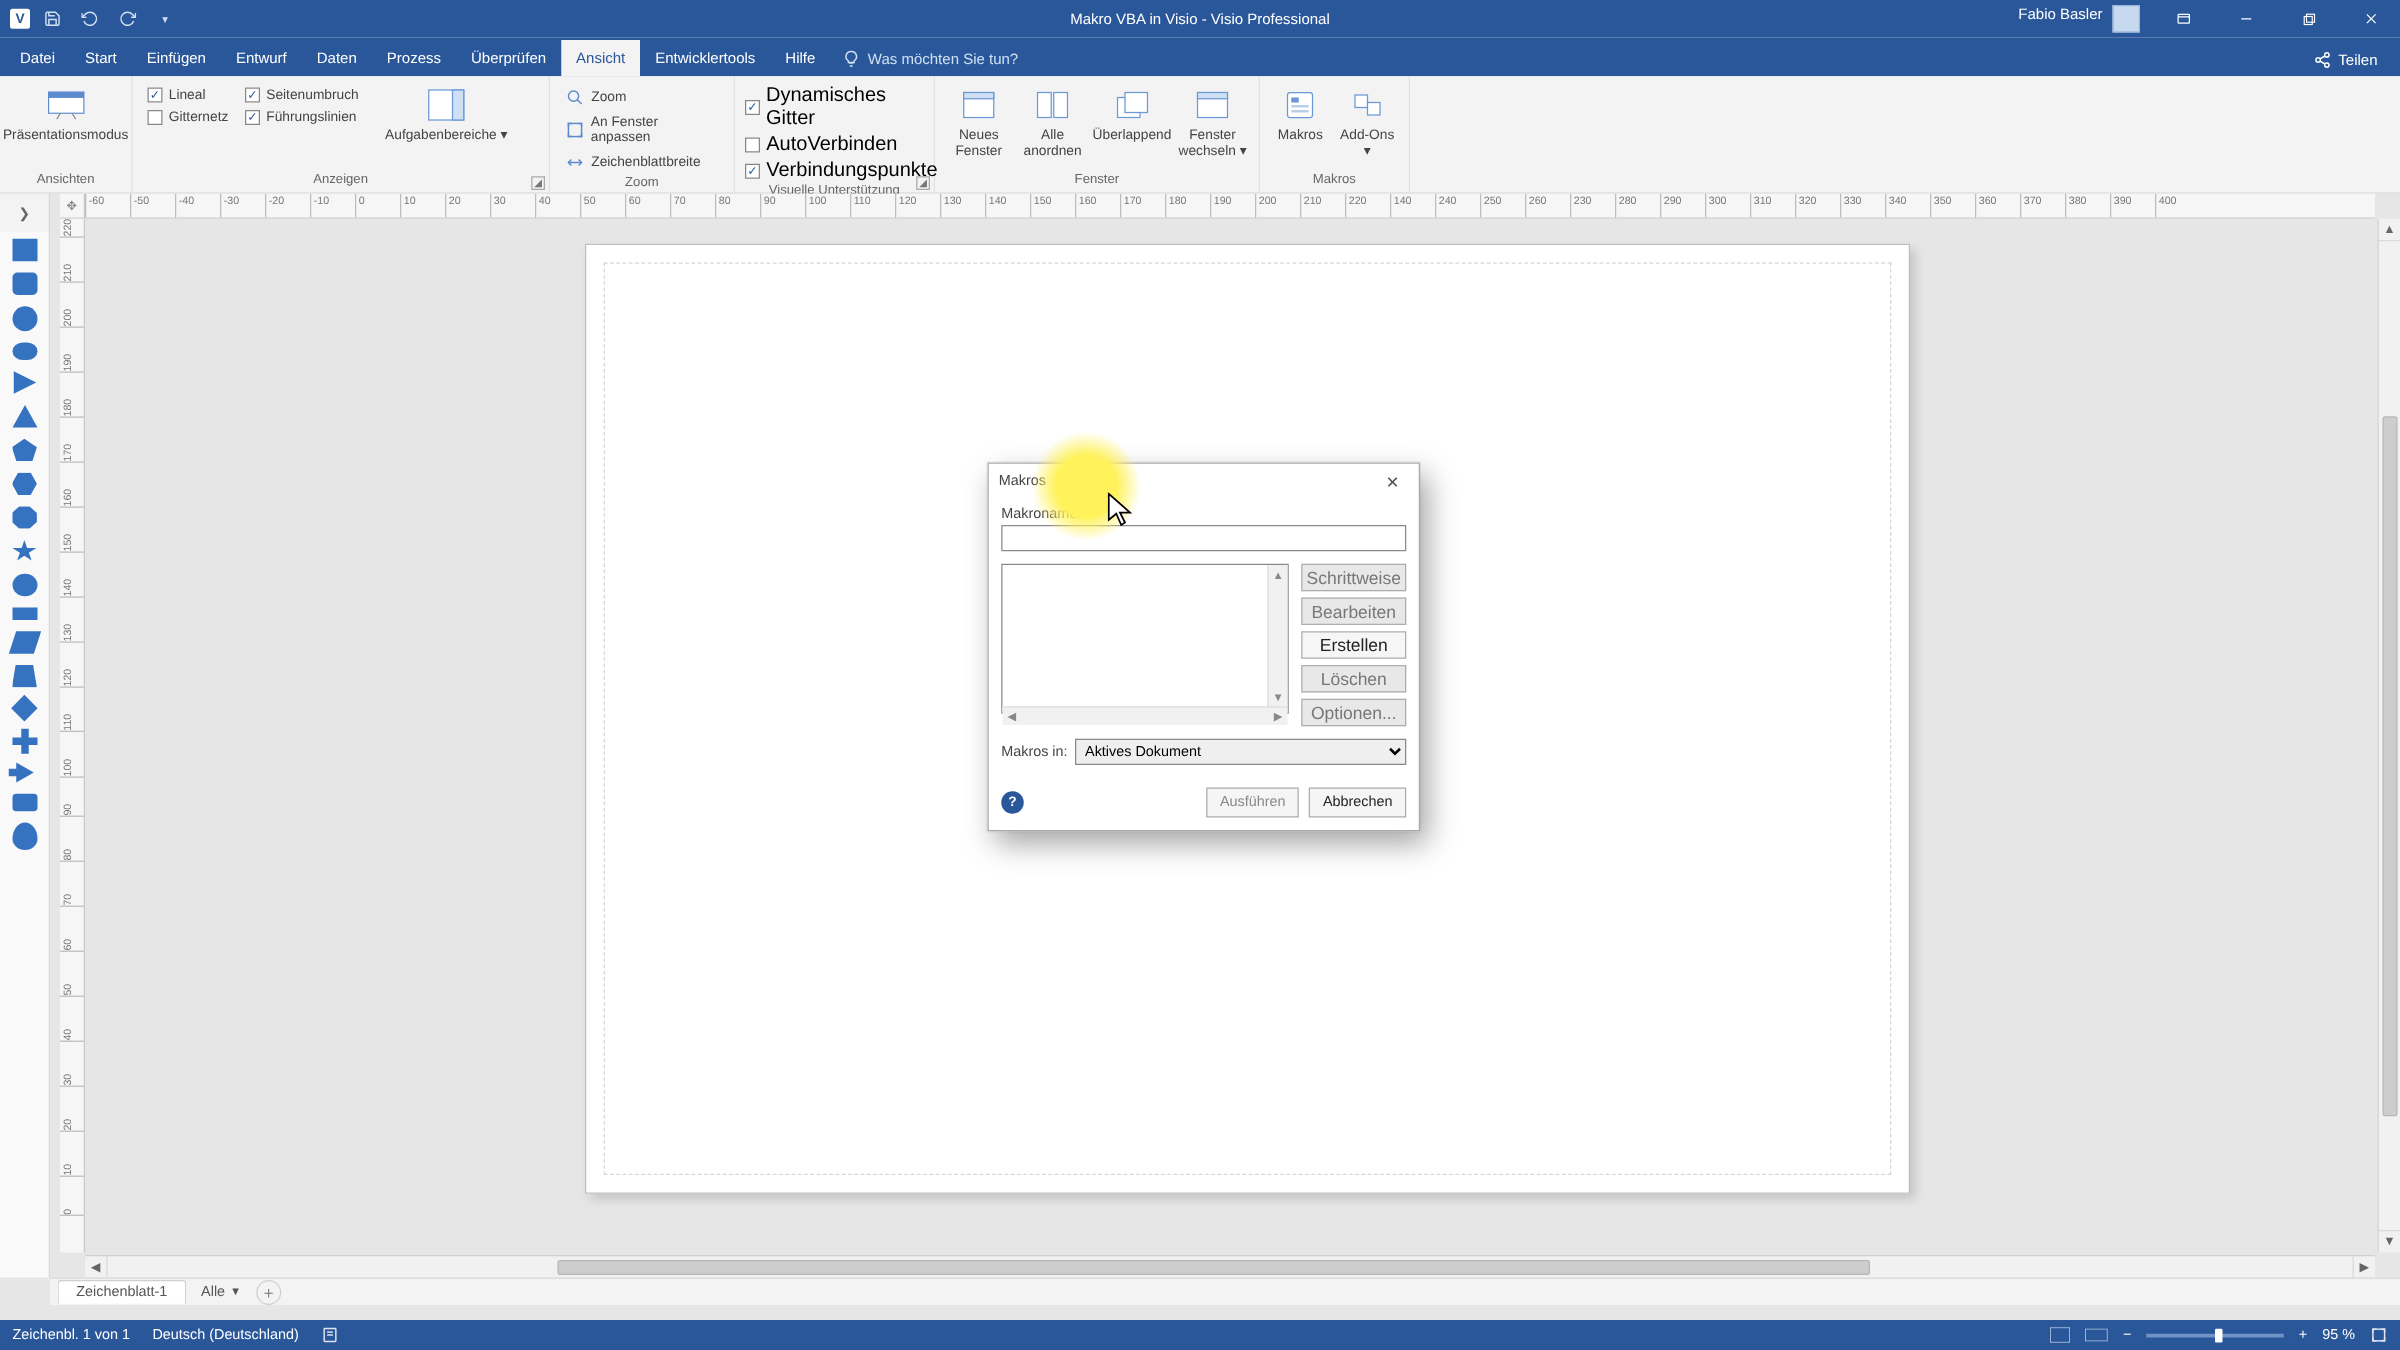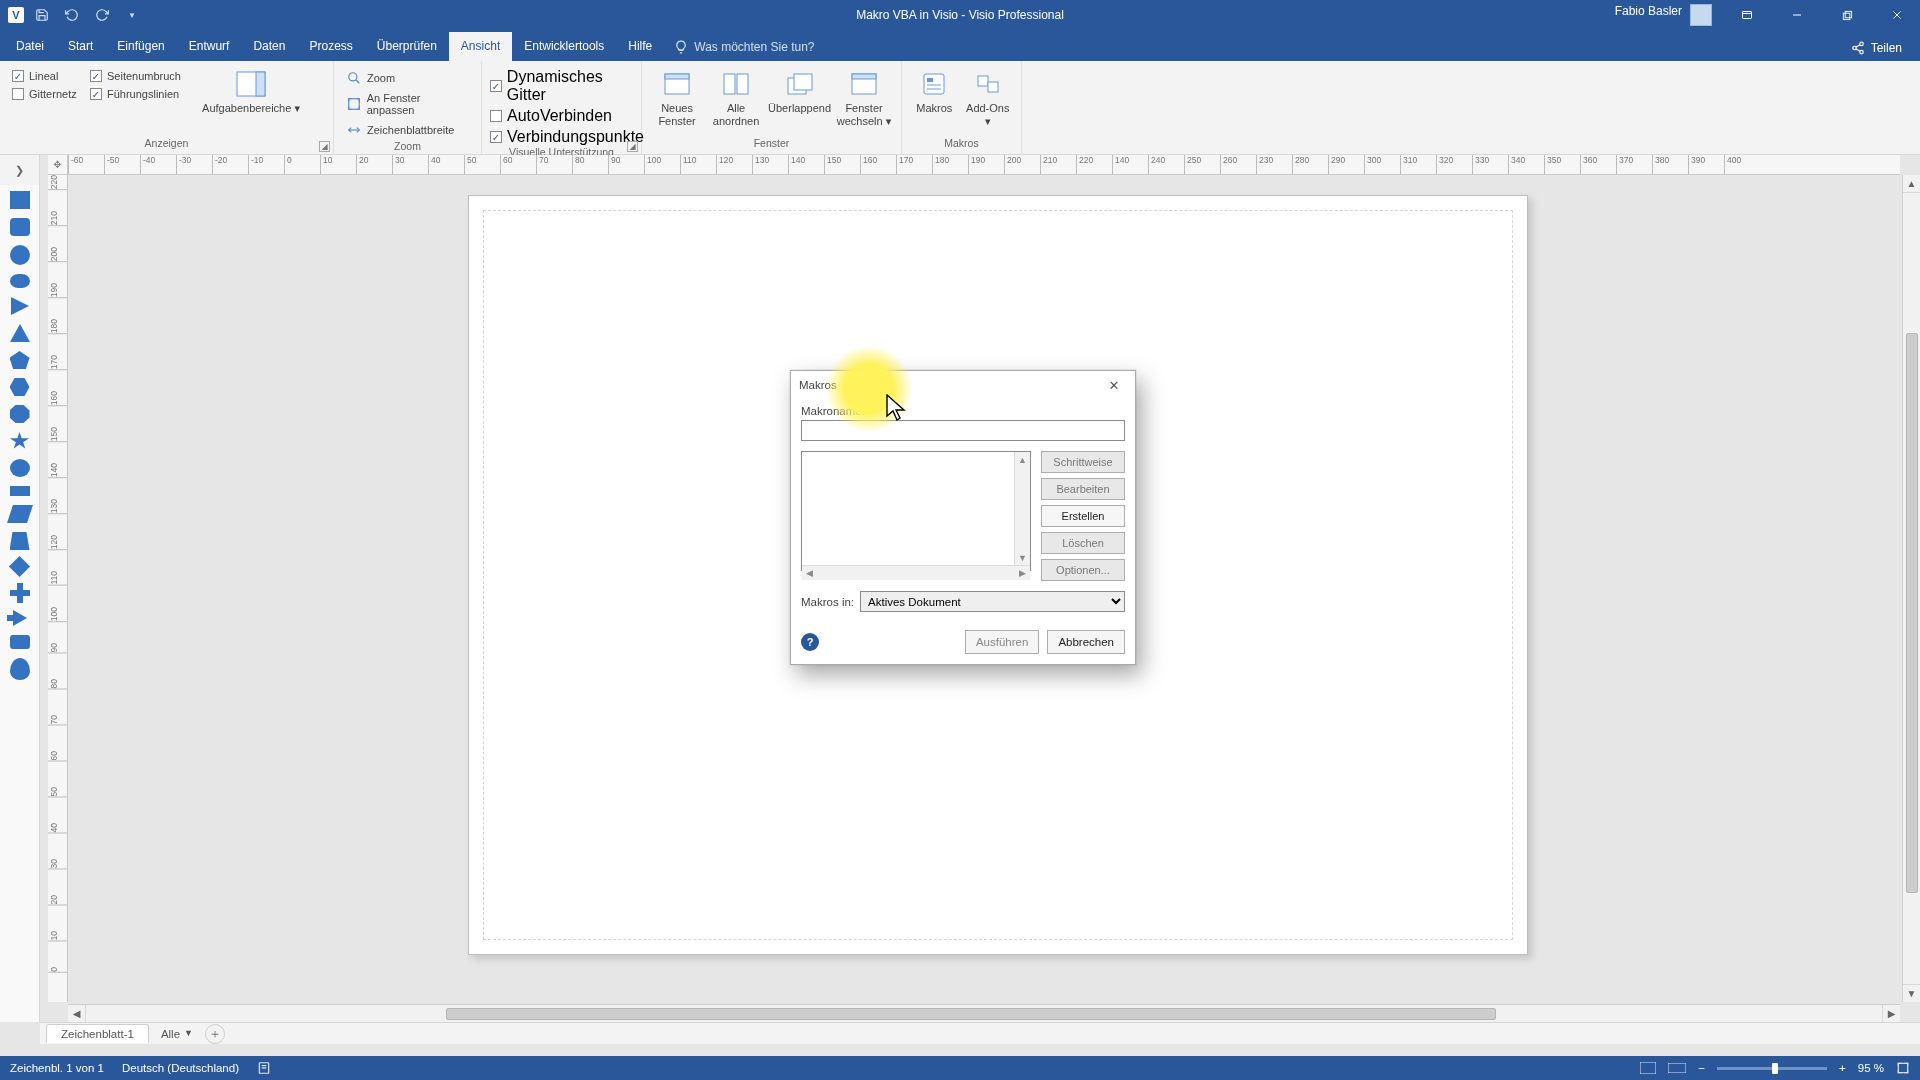--- a/index.html
+++ b/index.html
@@ -94,21 +94,21 @@
 .dialog .fld-label { margin-bottom:3px; }
 .dialog input[type=text]{ width:100%; height:21px; border:1px solid #8a8a8a; padding:0 4px; font-size:11.5px;}
 .dialog .row2 { display:flex; gap:10px; margin-top:10px;}
 .dialog .listwrap { position:relative; flex:1; }
 .dialog .list { width:100%; height:120px; border:1px solid #8a8a8a; background:#fff; }
 .dialog .list-scroll { position:absolute; right:1px; top:1px; bottom:16px; width:16px; background:#f1f1f1; display:flex; flex-direction:column; align-items:center; border-left:1px solid #dcdcdc;}
 .dialog .list-scroll .a{height:15px;width:100%;display:flex;align-items:center;justify-content:center;color:#888;font-size:9px;}
 .dialog .list-hscroll{position:absolute;left:1px;right:1px;bottom:1px;height:15px;background:#f1f1f1;border-top:1px solid #dcdcdc;display:flex;align-items:center;}
 .dialog .list-hscroll .a{width:15px;height:100%;display:flex;align-items:center;justify-content:center;color:#888;font-size:9px;}
 .dialog .btns { width:84px; display:flex; flex-direction:column; gap:5px;}
-.dialog .btn { height:22px; border:1px solid #adadad; background:#e8e8e8; font-size:11px; color:#777; display:flex; align-items:center; justify-content:center;}
+.dialog .btn { height:22px; border:1px solid #adadad; background:#e8e8e8; font-size:14px; color:#777; display:flex; align-items:center; justify-content:center;}
 .dialog .btn.enabled { color:#222; background:#f6f6f6;}
 .dialog .inrow { display:flex; align-items:center; gap:6px; margin-top:10px;}
 .dialog .inrow select{ flex:1; height:21px; border:1px solid #8a8a8a; font-size:11.5px; padding:0 3px;}
 .dialog .desc { margin-top:8px;}
 .dialog .descbox{ height:40px; border:1px solid transparent; }
 .dialog .dfoot { display:flex; align-items:center; gap:8px; padding:8px 10px 10px;}
 .dialog .help { width:18px; height:18px; border-radius:50%; background:#2a579a; color:#fff; display:flex; align-items:center; justify-content:center; font-size:11px; font-weight:700;}
 .dialog .dfoot .spacer{flex:1;}
 .dialog .fbtn { min-width:74px; height:24px; border:1px solid #adadad; background:#f5f5f5; font-size:11.5px; color:#888; display:flex; align-items:center; justify-content:center; padding:0 10px;}
 .dialog .fbtn.enabled{ color:#222;}
@@ -211,20 +211,36 @@
             <circle cx="18" cy="19" r="3"></circle>
             <line x1="8.59" y1="13.51" x2="15.42" y2="17.49"></line>
             <line x1="15.41" y1="6.51" x2="8.59" y2="10.49"></line>
           </svg>
       <span>Teilen</span>
     </div>
   </div>
 
   <div class="ribbon">
 
+    <div class="rgroup" style="width:106px">
+      <div class="body" style="justify-content:center">
+        <div class="bigbtn" style="width:96px">
+          <span class="ico">
+            <svg width="34" height="26" viewBox="0 0 34 26">
+                  <rect x="2" y="2" width="30" height="18" fill="#fff" stroke="#5b8bce"></rect>
+                  <rect x="2" y="2" width="30" height="5" fill="#5b8bce"></rect>
+                  <line x1="12" y1="20" x2="9" y2="25" stroke="#888"></line>
+                  <line x1="22" y1="20" x2="25" y2="25" stroke="#888"></line>
+                </svg>
+          </span>
+          <span>Präsentationsmodus</span>
+        </div>
+      </div>
+      <div class="label">Ansichten</div>
+    </div>
 
     <div class="rgroup" style="width:334px">
       <div class="body">
         <div class="checks" style="width:78px">
           <div class="chk">
                 <span class="box">✓</span>
                 <span>Lineal</span>
               </div>
           <div class="chk">
                 <span class="box"></span>

